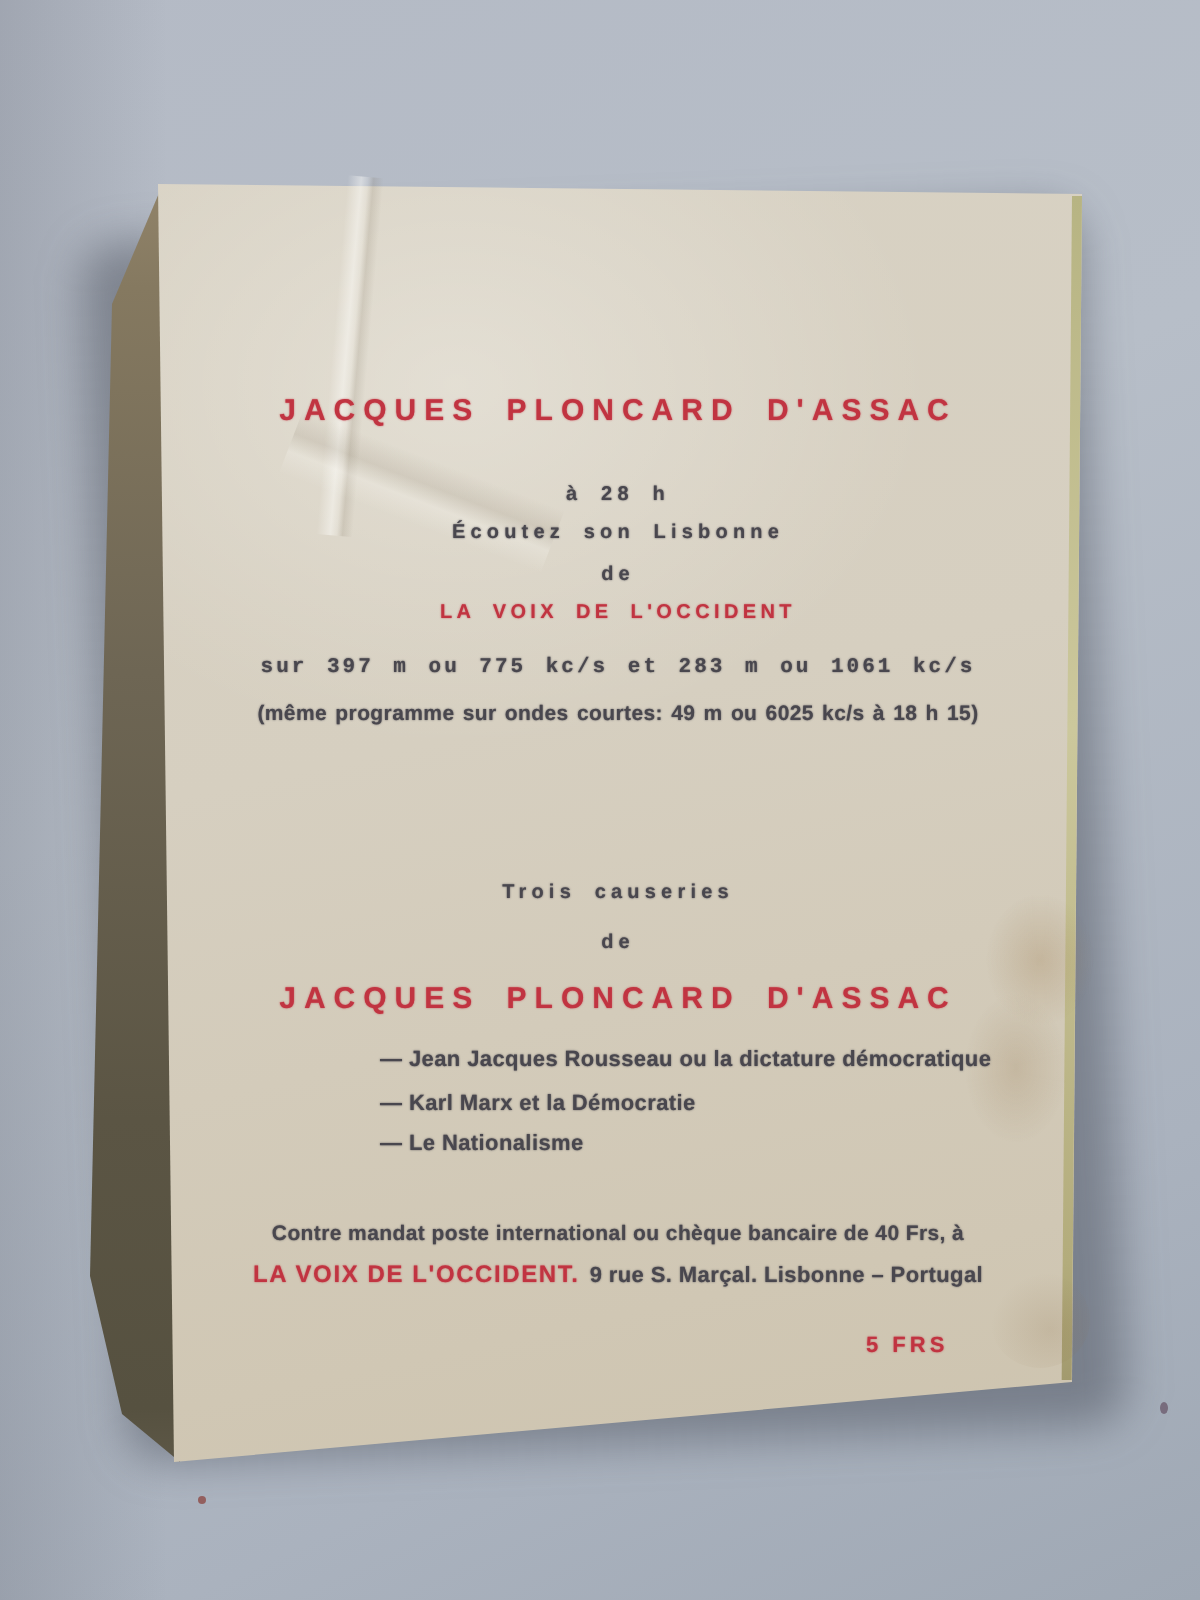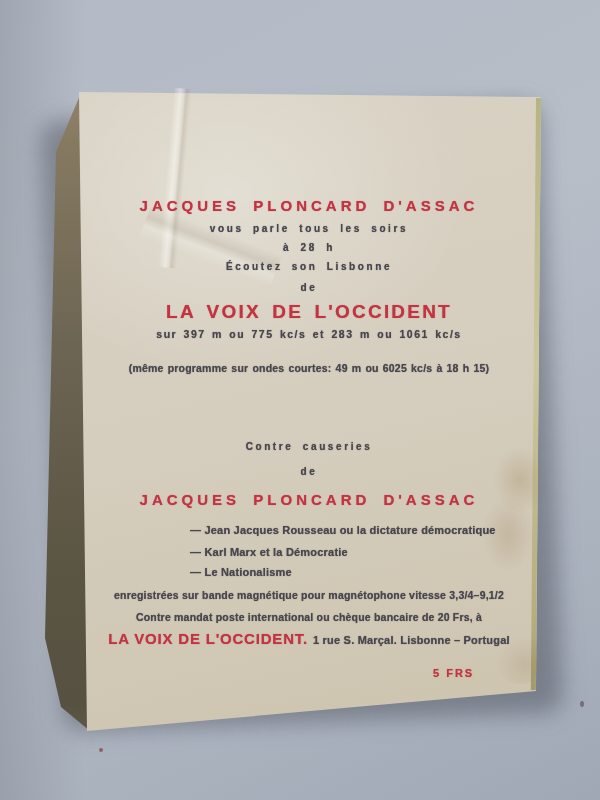--- a/index.html
+++ b/index.html
@@ -81,37 +81,37 @@
 
   
   .textcol { position: absolute; left: 79px; top: 0; width: 460px; height: 800px; margin-top: 37px; }
   .line { position: absolute; left: 0; width: 100%; text-align: center; white-space: nowrap; font-weight: bold; }
 
   .ink { color: #49474e; text-shadow: 0 0 1px rgba(73,71,78,0.85); }
   .red { color: #c13441; text-shadow: 0 0 1px rgba(193,52,65,0.75); }
 
   .t-title   { font-size: 15px; letter-spacing: 4px;   word-spacing: 5px; }
   .t-small   { font-size: 10px; letter-spacing: 2.6px; word-spacing: 4px; }
-  .t-station { font-size: 19px; letter-spacing: 2.2px; word-spacing: 4px; }
-  .t-freq    { font-size: 10.5px; letter-spacing: 1.5px; word-spacing: 2px; }
+  .t-station { font-size: 10px; letter-spacing: 2.2px; word-spacing: 4px; }
+  .t-freq    { font-size: 10.5px; letter-spacing: 1.5px; word-spacing: 2px; font-family: Liberation Mono, monospace; }
   .t-note    { font-size: 10.5px; letter-spacing: 0.2px; word-spacing: 1px; }
   .t-item    { font-size: 11px; letter-spacing: 0.2px; text-align: left; left: 111px; }
   .t-order   { font-size: 10.5px; letter-spacing: 0.2px; }
   .t-addr    { font-size: 11px; letter-spacing: 0.2px; }
-  .t-addr .station-name { font-size: 15px; letter-spacing: 0.8px; margin-right: 5px; }
+  .t-addr .station-name { font-size: 12px; letter-spacing: 0.8px; margin-right: 5px; }
   .t-price   { font-size: 11px; letter-spacing: 2px; text-align: left; left: 354px; }
 
   .y-speaker   { top: 160px; }
   .y-vousparle { top: 186px; }
   .y-heure     { top: 205px; }
   .y-ecoutez   { top: 224px; }
   .y-de1       { top: 245px; }
   .y-station   { top: 264px; }
   .y-freq      { top: 291px; }
-  .y-note      { top: 325px; text-align: center; }
+  .y-note      { top: 314px; text-align: center; }
   .y-trois     { top: 404px; }
   .y-de2       { top: 429px; }
   .y-author    { top: 454px; }
   .y-item1     { top: 487px; }
   .y-item2     { top: 509px; }
   .y-item3     { top: 529px; }
   .y-order1    { top: 552px; }
   .y-order2    { top: 574px; }
   .y-addr      { top: 593px; }
   .y-price     { top: 630px; }
@@ -133,50 +133,48 @@
   <div class="crease-diagonal"></div>
   <div class="stain-right"></div>
   <div class="stain-corner"></div>
   <div class="speck-a"></div>
   <div class="speck-b"></div>
 
   <div class="textcol">
 
     <div class="line red t-title y-speaker">JACQUES PLONCARD D'ASSAC</div>
 
-    <div class="line ink t-small y-vousparle">vous parle tous les soirs</div>
 
     <div class="line ink t-small y-heure">à 28 h</div>
 
     <div class="line ink t-small y-ecoutez">Écoutez son Lisbonne</div>
 
     <div class="line ink t-small y-de1">de</div>
 
     <div class="line red t-station y-station">LA VOIX DE L'OCCIDENT</div>
 
     <div class="line ink t-freq y-freq">sur 397 m ou 775 kc/s et 283 m ou 1061 kc/s</div>
 
     <div class="line ink t-note y-note">(même programme sur ondes courtes: 49 m ou 6025 kc/s à 18 h 15)</div>
 
-    <div class="line ink t-small y-trois">Contre causeries</div>
+    <div class="line ink t-small y-trois">Trois causeries</div>
 
     <div class="line ink t-small y-de2">de</div>
 
     <div class="line red t-title y-author">JACQUES PLONCARD D'ASSAC</div>
 
     <div class="line ink t-item y-item1">— Jean Jacques Rousseau ou la dictature démocratique</div>
 
     <div class="line ink t-item y-item2">— Karl Marx et la Démocratie</div>
 
     <div class="line ink t-item y-item3">— Le Nationalisme</div>
 
-    <div class="line ink t-order y-order1">enregistrées sur bande magnétique pour magnétophone vitesse 3,3/4–9,1/2</div>
 
-    <div class="line ink t-order y-order2">Contre mandat poste international ou chèque bancaire de 20 Frs, à</div>
+    <div class="line ink t-order y-order2">Contre mandat poste international ou chèque bancaire de 40 Frs, à</div>
 
     <div class="line ink t-addr y-addr">
-      <span class="red station-name">LA VOIX DE L'OCCIDENT.</span><span>1 rue S. Marçal. Lisbonne – Portugal</span>
+      <span class="red station-name">LA VOIX DE L'OCCIDENT.</span><span>9 rue S. Marçal. Lisbonne – Portugal</span>
     </div>
 
     <div class="line red t-price y-price">5 FRS</div>
 
   </div>
 </div>
 
 </body></html>

